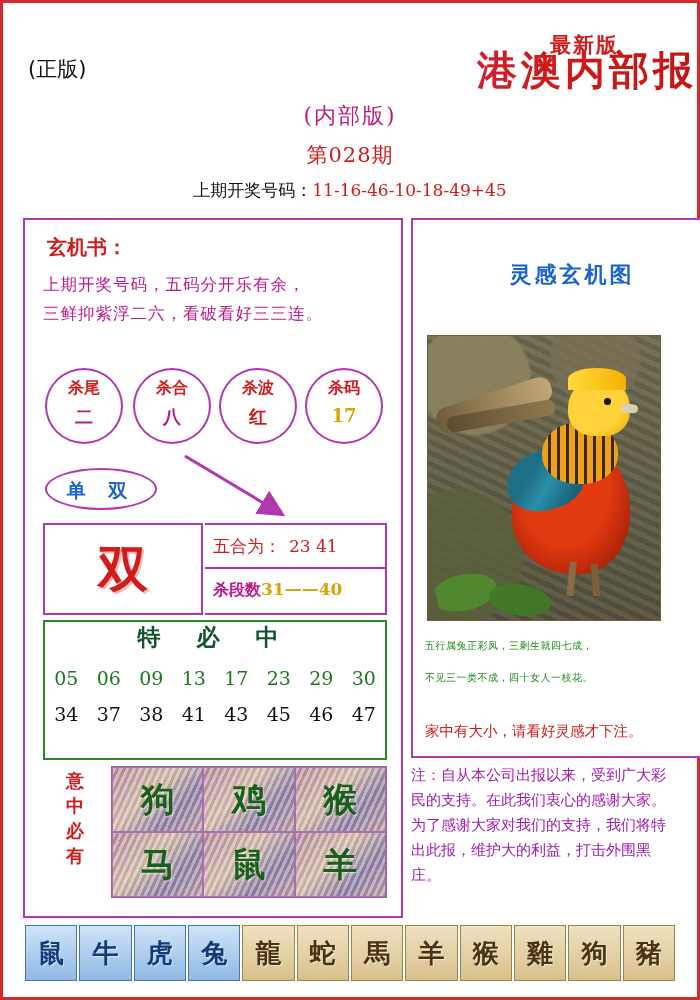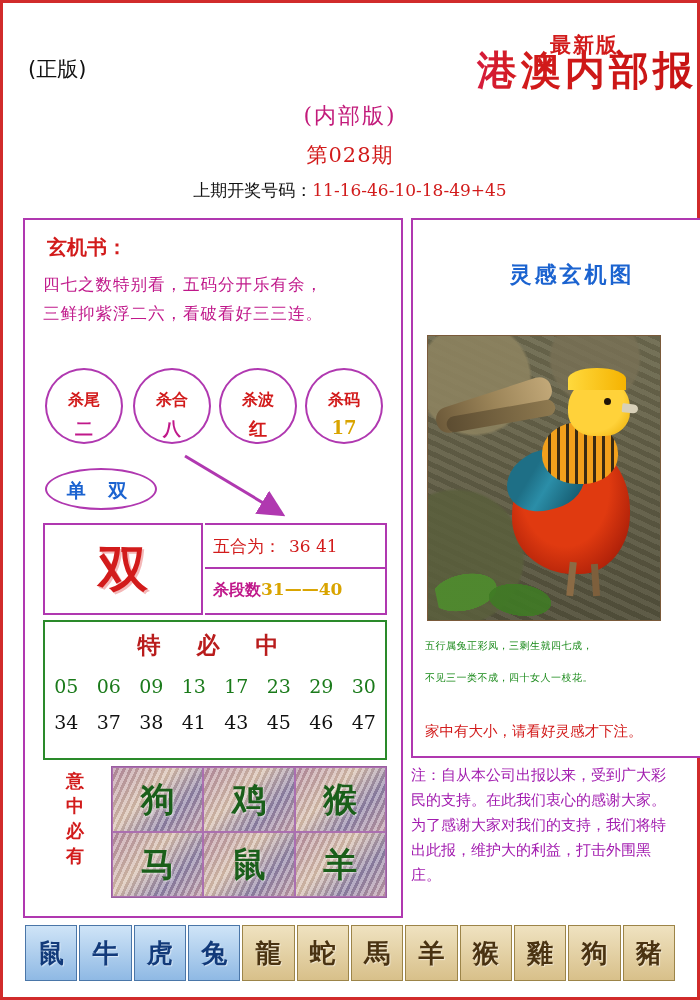--- a/index.html
+++ b/index.html
@@ -65,21 +65,21 @@
     position:absolute;left:18px;top:50px;width:345px;
     color:#c0188a;font-family:"DejaVu Serif",serif;font-size:16.5px;line-height:29px;
     letter-spacing:1px;
   }
   
   .ellipses{position:absolute;left:14px;top:148px;width:352px;height:90px;}
   .ell{
     position:absolute;width:78px;height:76px;border:2px solid #b038b0;border-radius:50%;
     text-align:center;box-sizing:border-box;
   }
-  .ell .t{display:block;margin-top:20px;font-size:16px;color:#d21b1b;font-family:"DejaVu Serif",serif;font-weight:bold;}
+  .ell .t{display:block;margin-top:8px;font-size:16px;color:#d21b1b;font-family:"DejaVu Serif",serif;font-weight:bold;}
   .ell .v{display:block;margin-top:6px;font-size:18px;color:#c0188a;font-family:"DejaVu Serif",serif;font-weight:bold;}
   .ell.e1{left:6px;}
   .ell.e2{left:94px;}
   .ell.e3{left:180px;}
   .ell.e4{left:266px;}
   .ell.e3 .v{color:#d21b1b;}
   .ell.e4 .v{color:#d9a400;}
 
   .danshuang{
     position:absolute;left:20px;top:248px;width:112px;height:42px;
@@ -110,22 +110,22 @@
   }
   .duanbox .lab{font-size:16px;color:#c0188a;font-family:"DejaVu Serif",serif;font-weight:bold;padding-left:8px;line-height:42px;}
   .duanbox .rng{font-size:17px;color:#d9a400;font-family:"DejaVu Serif",serif;font-weight:bold;}
 
   
   .numbox{
     position:absolute;left:18px;top:400px;width:344px;height:140px;
     border:2px solid #2a8a2a;box-sizing:border-box;
   }
   .numbox .hd{
-    text-align:center;font-size:23px;color:#b91c1c;font-family:"DejaVu Serif",serif;
-    font-weight:bold;letter-spacing:14px;margin-top:8px;
+    text-align:center;font-size:23px;color:#14532d;font-family:"DejaVu Serif",serif;
+    font-weight:bold;letter-spacing:14px;
   }
   .numrow{
     display:flex;justify-content:space-around;margin-top:14px;
     font-size:19px;color:#111;font-family:"DejaVu Serif",serif;
   }
   .numrow.r1 span{color:#1a7a1a;}
   .numrow.r2 span{color:#111;}
 
   
   .zgrid{
@@ -251,21 +251,21 @@
     <div class="lastdraw">
       <span>上期开奖号码：</span><b>11-16-46-10-18-49+45</b>
     </div>
   </div>
 
   <div class="left">
 
     <div class="xjs-title">玄机书：</div>
 
     <div class="poem">
-      <div>四七之数特别看，五码分开乐有余，</div>
+      <div>上期开奖号码，五码分开乐有余，</div>
       <div>三鲜抑紫浮二六，看破看好三三连。</div>
     </div>
 
     <div class="ellipses">
       <div class="ell e1">
         <span class="t">杀尾</span>
         <span class="v">二</span>
       </div>
       <div class="ell e2">
         <span class="t">杀合</span>
@@ -292,21 +292,21 @@
         </marker>
       </defs>
       <line x1="10" y1="8" x2="100" y2="62" stroke="#b038b0" stroke-width="3" marker-end="url(#ah)"></line>
     </svg>
 
     <div class="shuangbox">
       <span class="big">双</span>
     </div>
 
     <div class="wuhebox">
-      <span>五合为：</span><span>36  41</span>
+      <span>五合为：</span><span>23  41</span>
     </div>
 
     <div class="duanbox">
       <span class="lab">杀段数</span><span class="rng">31——40</span>
     </div>
 
     <div class="numbox">
       <div class="hd">特 必 中</div>
       <div class="numrow r1">
         <span>05</span>

